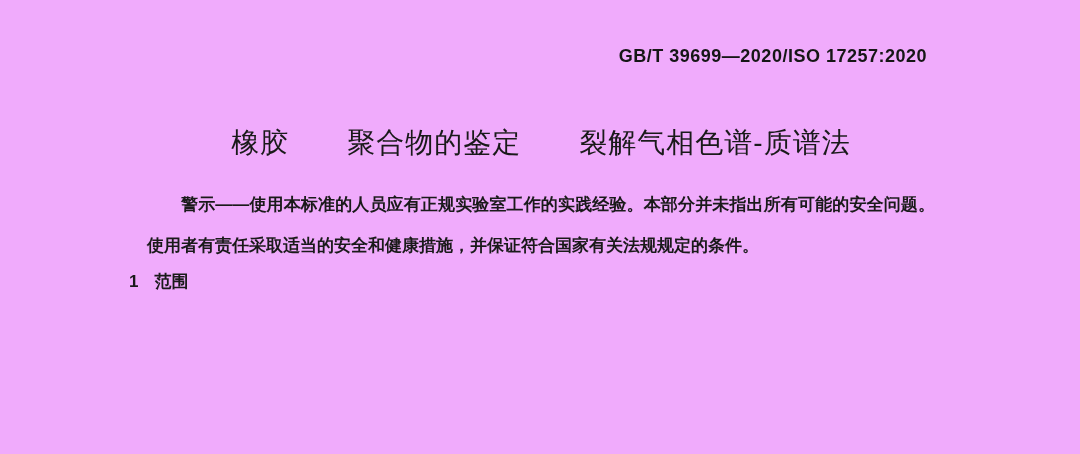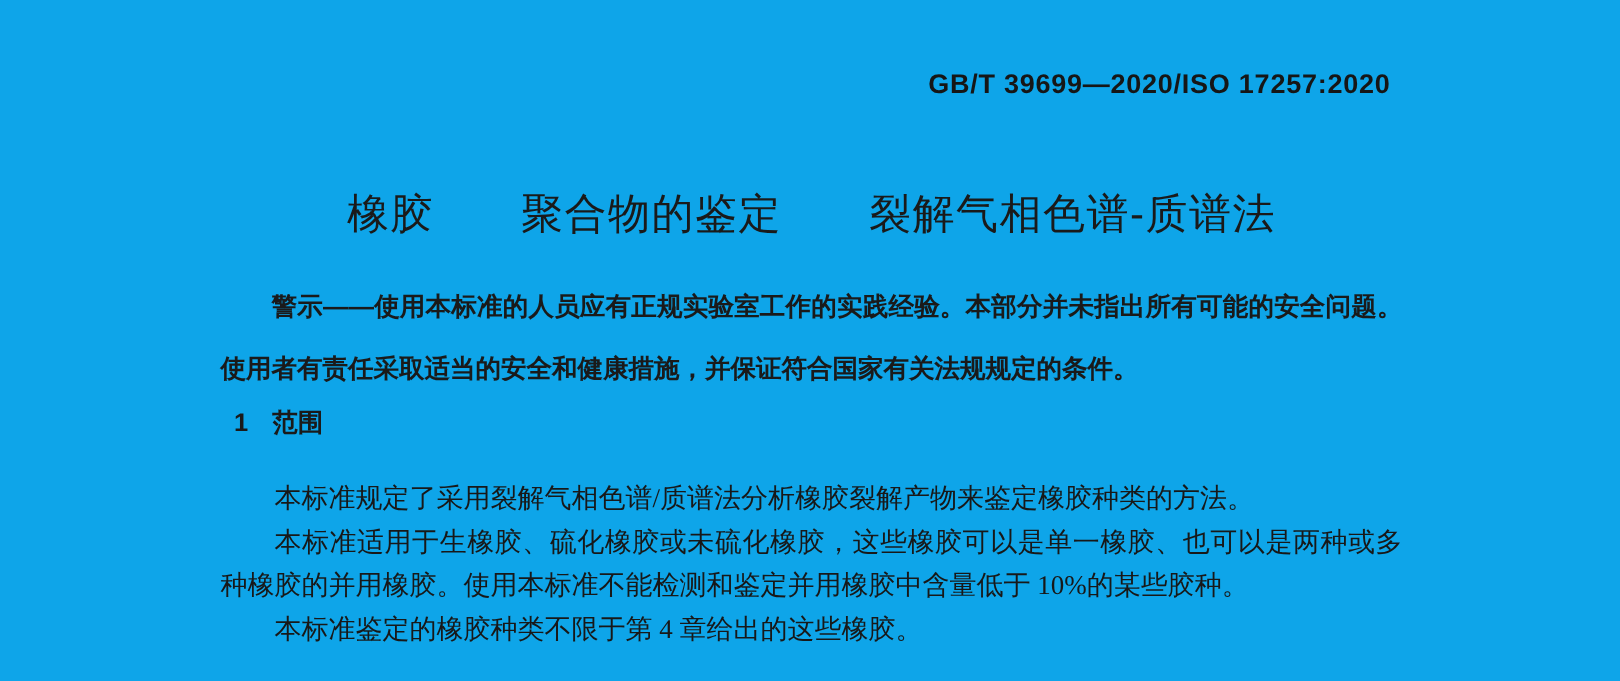--- a/index.html
+++ b/index.html
@@ -4,21 +4,21 @@
 <style>
   html, body {
     margin: 0;
     padding: 0;
     background: #ffffff;
   }
   .page {
     position: relative;
     width: 1080px;
     height: 454px;
-    background: #0ea5e9;
+    background: #f0abfc;
     overflow: hidden;
     color: #1c1c1c;
     font-family: "Liberation Serif", serif;
   }
   .standard-number {
     position: absolute;
     top: 46px;
     left: 147px;
     width: 780px;
     text-align: right;
@@ -49,21 +49,21 @@
     font-weight: bold;
     font-size: 17px;
     line-height: 41px;
     text-indent: 2em;
     text-align: justify;
     color: #1a1a1a;
   }
   .section-heading {
     position: absolute;
     top: 270px;
-    left: 156px;
+    left: 129px;
     width: 788px;
     font-family: "Liberation Sans", sans-serif;
     font-weight: bold;
     font-size: 17px;
     color: #1a1a1a;
   }
   .section-heading .section-number {
     display: inline-block;
     margin-right: 16px;
   }
@@ -90,19 +90,14 @@
   <div class="standard-number">GB/T 39699—2020/ISO 17257:2020</div>
 
   <div class="doc-title">橡胶　　聚合物的鉴定　　裂解气相色谱-质谱法</div>
 
   <div class="warning">警示——使用本标准的人员应有正规实验室工作的实践经验。本部分并未指出所有可能的安全问题。使用者有责任采取适当的安全和健康措施，并保证符合国家有关法规规定的条件。</div>
 
   <div class="section-heading">
     <span class="section-number">1</span><span>范围</span>
   </div>
 
-  <div class="body-text">
-    <p>本标准规定了采用裂解气相色谱/质谱法分析橡胶裂解产物来鉴定橡胶种类的方法。</p>
-    <p>本标准适用于生橡胶、硫化橡胶或未硫化橡胶，这些橡胶可以是单一橡胶、也可以是两种或多种橡胶的并用橡胶。使用本标准不能检测和鉴定并用橡胶中含量低于 10%的某些胶种。</p>
-    <p>本标准鉴定的橡胶种类不限于第 4 章给出的这些橡胶。</p>
-  </div>
 
 </div>
 
 </body></html>

